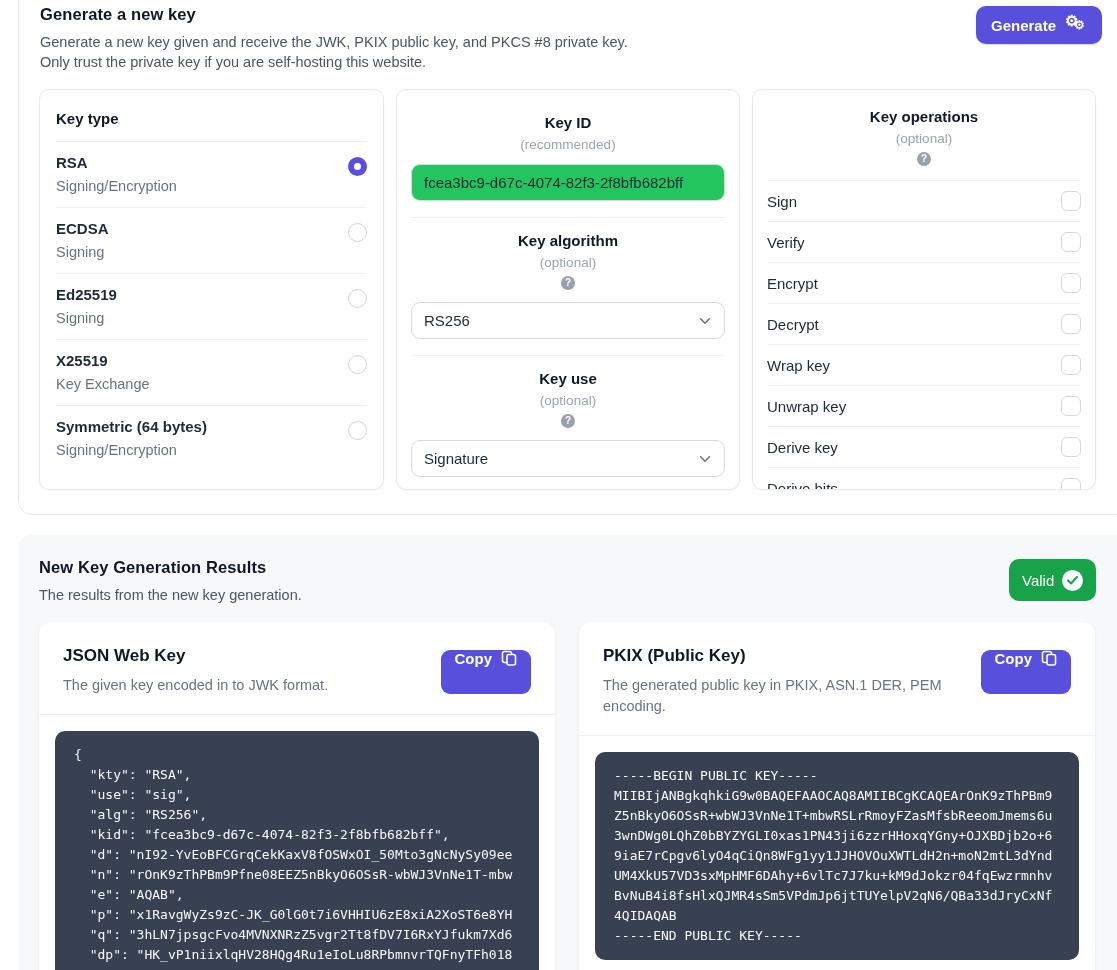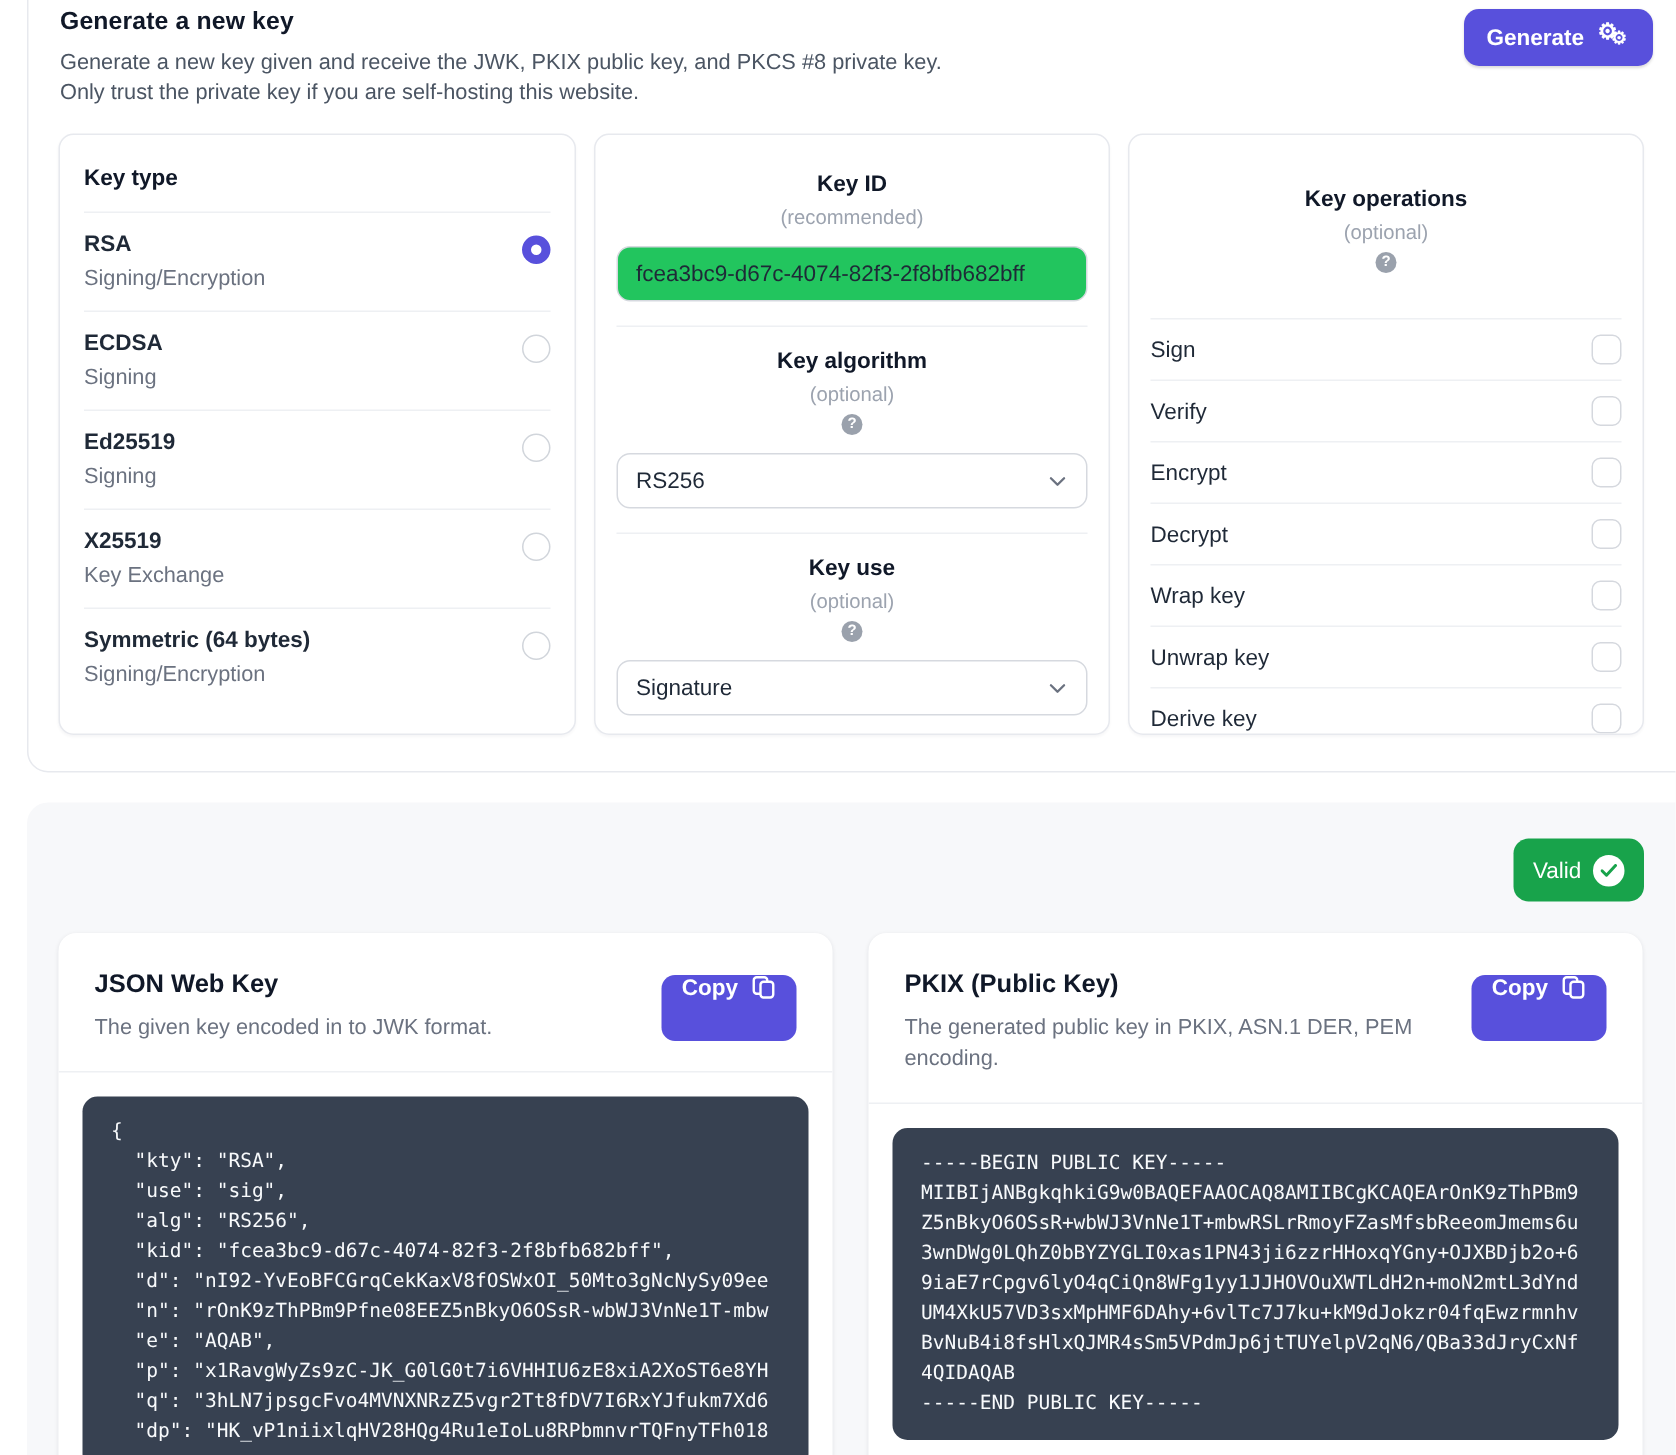--- a/index.html
+++ b/index.html
@@ -187,21 +187,21 @@
         </div>
         <div class="bits-row">
           <button class="bit">1024</button>
           <button class="bit sel">2048</button>
           <button class="bit">4096</button>
         </div>
       </div>
     </div>
 
     <div class="panel panel-ops">
-      <div class="panel-title field-label" style="padding:8px 0 14px; margin:16px;">
+      <div class="panel-title field-label" style="padding:8px 0 14px; margin:0;">
         <span>Key operations</span>
         <span class="hint">(optional)</span>
         <span class="help">?</span>
       </div>
       <div class="op-row">
         <span class="op-label">Sign</span>
         <span class="checkbox"></span>
       </div>
       <div class="op-row">
         <span class="op-label">Verify</span>
@@ -229,20 +229,24 @@
       </div>
       <div class="op-row">
         <span class="op-label">Derive bits</span>
         <span class="checkbox"></span>
       </div>
     </div>
   </div>
 </div>
 
 <div class="container2">
+  <div class="c2-head">
+    <div class="sec-title">New Key Generation Results</div>
+    <div class="sec-desc">The results from the new key generation.</div>
+  </div>
   <button class="valid-btn">
     <span>Valid</span>
     <span class="check-circle">
       <svg width="11" height="9" viewBox="0 0 11 9" fill="none">
         <path d="M1 4.5 L4 7.5 L10 1" stroke="#18a34b" stroke-width="2" stroke-linecap="round" stroke-linejoin="round"></path>
       </svg>
     </span>
   </button>
 
   <div class="result-row">

